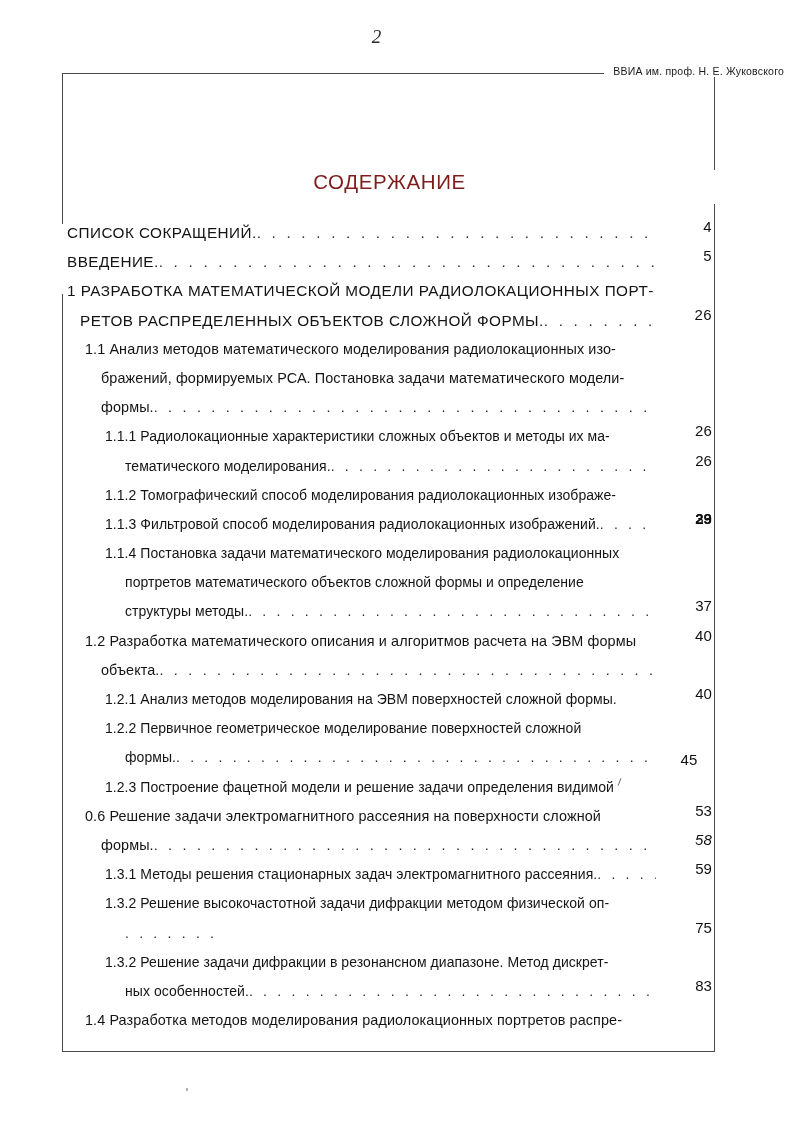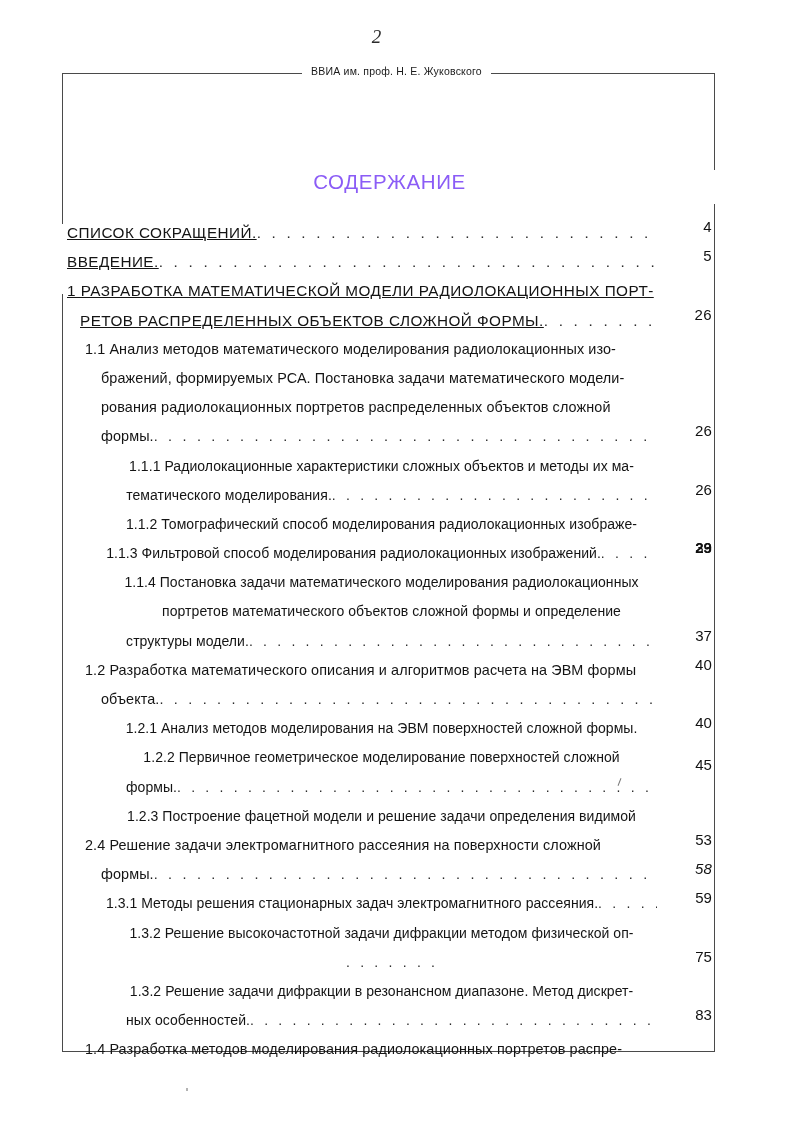--- a/index.html
+++ b/index.html
@@ -30,21 +30,21 @@
     letter-spacing: 0px;
   }
   #folio span { position: relative; left: -20px; }
 
   
   #running-header {
     position: absolute;
     top: 65px;
     left: 0;
     width: 793px;
-    text-align: center;
+    text-align: right;
     font-size: 10.5px;
     color: #1a1a1a;
     letter-spacing: 0.2px;
     z-index: 5;
   }
   #running-header span {
     background: #ffffff;
     padding: 0 9px;
   }
 
@@ -76,21 +76,21 @@
 
   
   #doc-title {
     position: absolute;
     top: 96px;
     left: 0;
     width: 653px;
     text-align: center;
     font-size: 20.5px;
     letter-spacing: 0.6px;
-    color: #8b5cf6;
+    color: #7f1d1d;
   }
 
   
   #toc {
     position: absolute;
     top: 144px;
     left: 4px;
     width: 645px;
   }
 
@@ -131,30 +131,30 @@
   .pg {
     position: absolute;
     right: 0;
     width: 46px;
     text-align: right;
     font-size: 15px;
     color: #111;
   }
 
   
-  .lvl0 { font-size: 15.3px; letter-spacing: 0.25px; text-decoration: underline; }
+  .lvl0 { font-size: 15.3px; letter-spacing: 0.25px; }
   .lvl0 .ln { padding-left: 0px; }
   .lvl0 .cont { padding-left: 13px; }
 
   .lvl1 { font-size: 14.4px; letter-spacing: 0.1px; }
   .lvl1 .ln { padding-left: 18px; }
   .lvl1 .cont { padding-left: 34px; }
 
   .lvl2 { font-size: 14.0px; letter-spacing: 0.05px; }
-  .lvl2 .ln { padding-left: 38px; text-align: center; }
+  .lvl2 .ln { padding-left: 38px; }
   .lvl2 .cont { padding-left: 58px; }
 
   
   .caps { letter-spacing: 0.45px; }
 
   
   #speck {
     position: absolute;
     left: 186px;
     top: 1088px;
@@ -201,21 +201,20 @@
         <div class="lines">
           <div class="ln"><span class="txt">1 РАЗРАБОТКА МАТЕМАТИЧЕСКОЙ МОДЕЛИ РАДИОЛОКАЦИОННЫХ ПОРТ-</span></div>
           <div class="ln cont"><span class="txt">РЕТОВ РАСПРЕДЕЛЕННЫХ ОБЪЕКТОВ СЛОЖНОЙ ФОРМЫ.</span><span class="leader" style="width: 112px;"></span></div>
         </div>
         <div class="pg" style="top: 29.2px;">26</div>
       </div>
       <div class="entry lvl1">
         <div class="lines">
           <div class="ln"><span class="txt">1.1 Анализ  методов  математического  моделирования  радиолокационных  изо-</span></div>
           <div class="ln cont"><span class="txt">бражений, формируемых РСА. Постановка задачи математического модели-</span></div>
-          <div class="ln cont"><span class="txt">рования  радиолокационных  портретов  распределенных  объектов  сложной</span></div>
           <div class="ln cont"><span class="txt">формы.</span><span class="leader" style="width: 502px;"></span></div>
         </div>
         <div class="pg" style="top: 87.6px;">26</div>
       </div>
       <div class="entry lvl2">
         <div class="lines">
           <div class="ln"><span class="txt">1.1.1 Радиолокационные характеристики сложных объектов и методы их ма-</span></div>
           <div class="ln cont"><span class="txt">тематического моделирования.</span><span class="leader" style="width: 325px;"></span></div>
         </div>
         <div class="pg" style="top: 29.2px;">26</div>
@@ -229,21 +228,21 @@
       <div class="entry lvl2">
         <div class="lines">
           <div class="ln"><span class="txt">1.1.3 Фильтровой способ моделирования радиолокационных изображений.</span><span class="leader" style="width: 56px;"></span></div>
         </div>
         <div class="pg" style="top: 0px;">33</div>
       </div>
       <div class="entry lvl2">
         <div class="lines">
           <div class="ln"><span class="txt">1.1.4 Постановка задачи математического моделирования радиолокационных</span></div>
           <div class="ln cont"><span class="txt">портретов  математического  объектов  сложной  формы  и  определение</span></div>
-          <div class="ln cont"><span class="txt">структуры модели.</span><span class="leader" style="width: 408px;"></span></div>
+          <div class="ln cont"><span class="txt">структуры методы.</span><span class="leader" style="width: 408px;"></span></div>
         </div>
         <div class="pg" style="top: 58.4px; text-align: right;">37</div>
       </div>
       <div class="entry lvl1">
         <div class="lines">
           <div class="ln"><span class="txt">1.2 Разработка математического описания и алгоритмов расчета на ЭВМ формы</span></div>
           <div class="ln cont"><span class="txt">объекта.</span><span class="leader" style="width: 497px;"></span></div>
         </div>
         <div class="pg" style="top: 0px;">40</div>
       </div>
@@ -251,31 +250,31 @@
         <div class="lines">
           <div class="ln"><span class="txt">1.2.1 Анализ методов моделирования на ЭВМ поверхностей сложной формы.</span></div>
         </div>
         <div class="pg" style="top: 0px;">40</div>
       </div>
       <div class="entry lvl2">
         <div class="lines">
           <div class="ln"><span class="txt">1.2.2 Первичное     геометрическое     моделирование     поверхностей     сложной</span></div>
           <div class="ln cont"><span class="txt">формы.</span><span class="leader" style="width: 480px;"></span></div>
         </div>
-        <div class="pg" style="top: 13px;">45</div>
+        <div class="pg" style="top: 37px; text-align: center;">45</div>
       </div>
       <div class="entry lvl2">
         <div class="lines">
           <div class="ln"><span class="txt">1.2.3 Построение фацетной модели и решение задачи определения видимой</span></div>
         </div>
         <div class="pg" style="top: 29.2px;">53</div>
       </div>
       <div class="entry lvl1">
         <div class="lines">
-          <div class="ln"><span class="txt">2.4 Решение  задачи  электромагнитного  рассеяния  на  поверхности  сложной</span></div>
+          <div class="ln"><span class="txt">0.6 Решение  задачи  электромагнитного  рассеяния  на  поверхности  сложной</span></div>
           <div class="ln cont"><span class="txt">формы.</span><span class="leader" style="width: 502px;"></span></div>
         </div>
         <div class="pg" style="top: 29.2px; font-style: italic;">58</div>
       </div>
       <div class="entry lvl2">
         <div class="lines">
           <div class="ln"><span class="txt">1.3.1 Методы решения стационарных задач электромагнитного рассеяния.</span><span class="leader" style="width: 59px;"></span></div>
         </div>
         <div class="pg" style="top: 0px;">59</div>
       </div>

